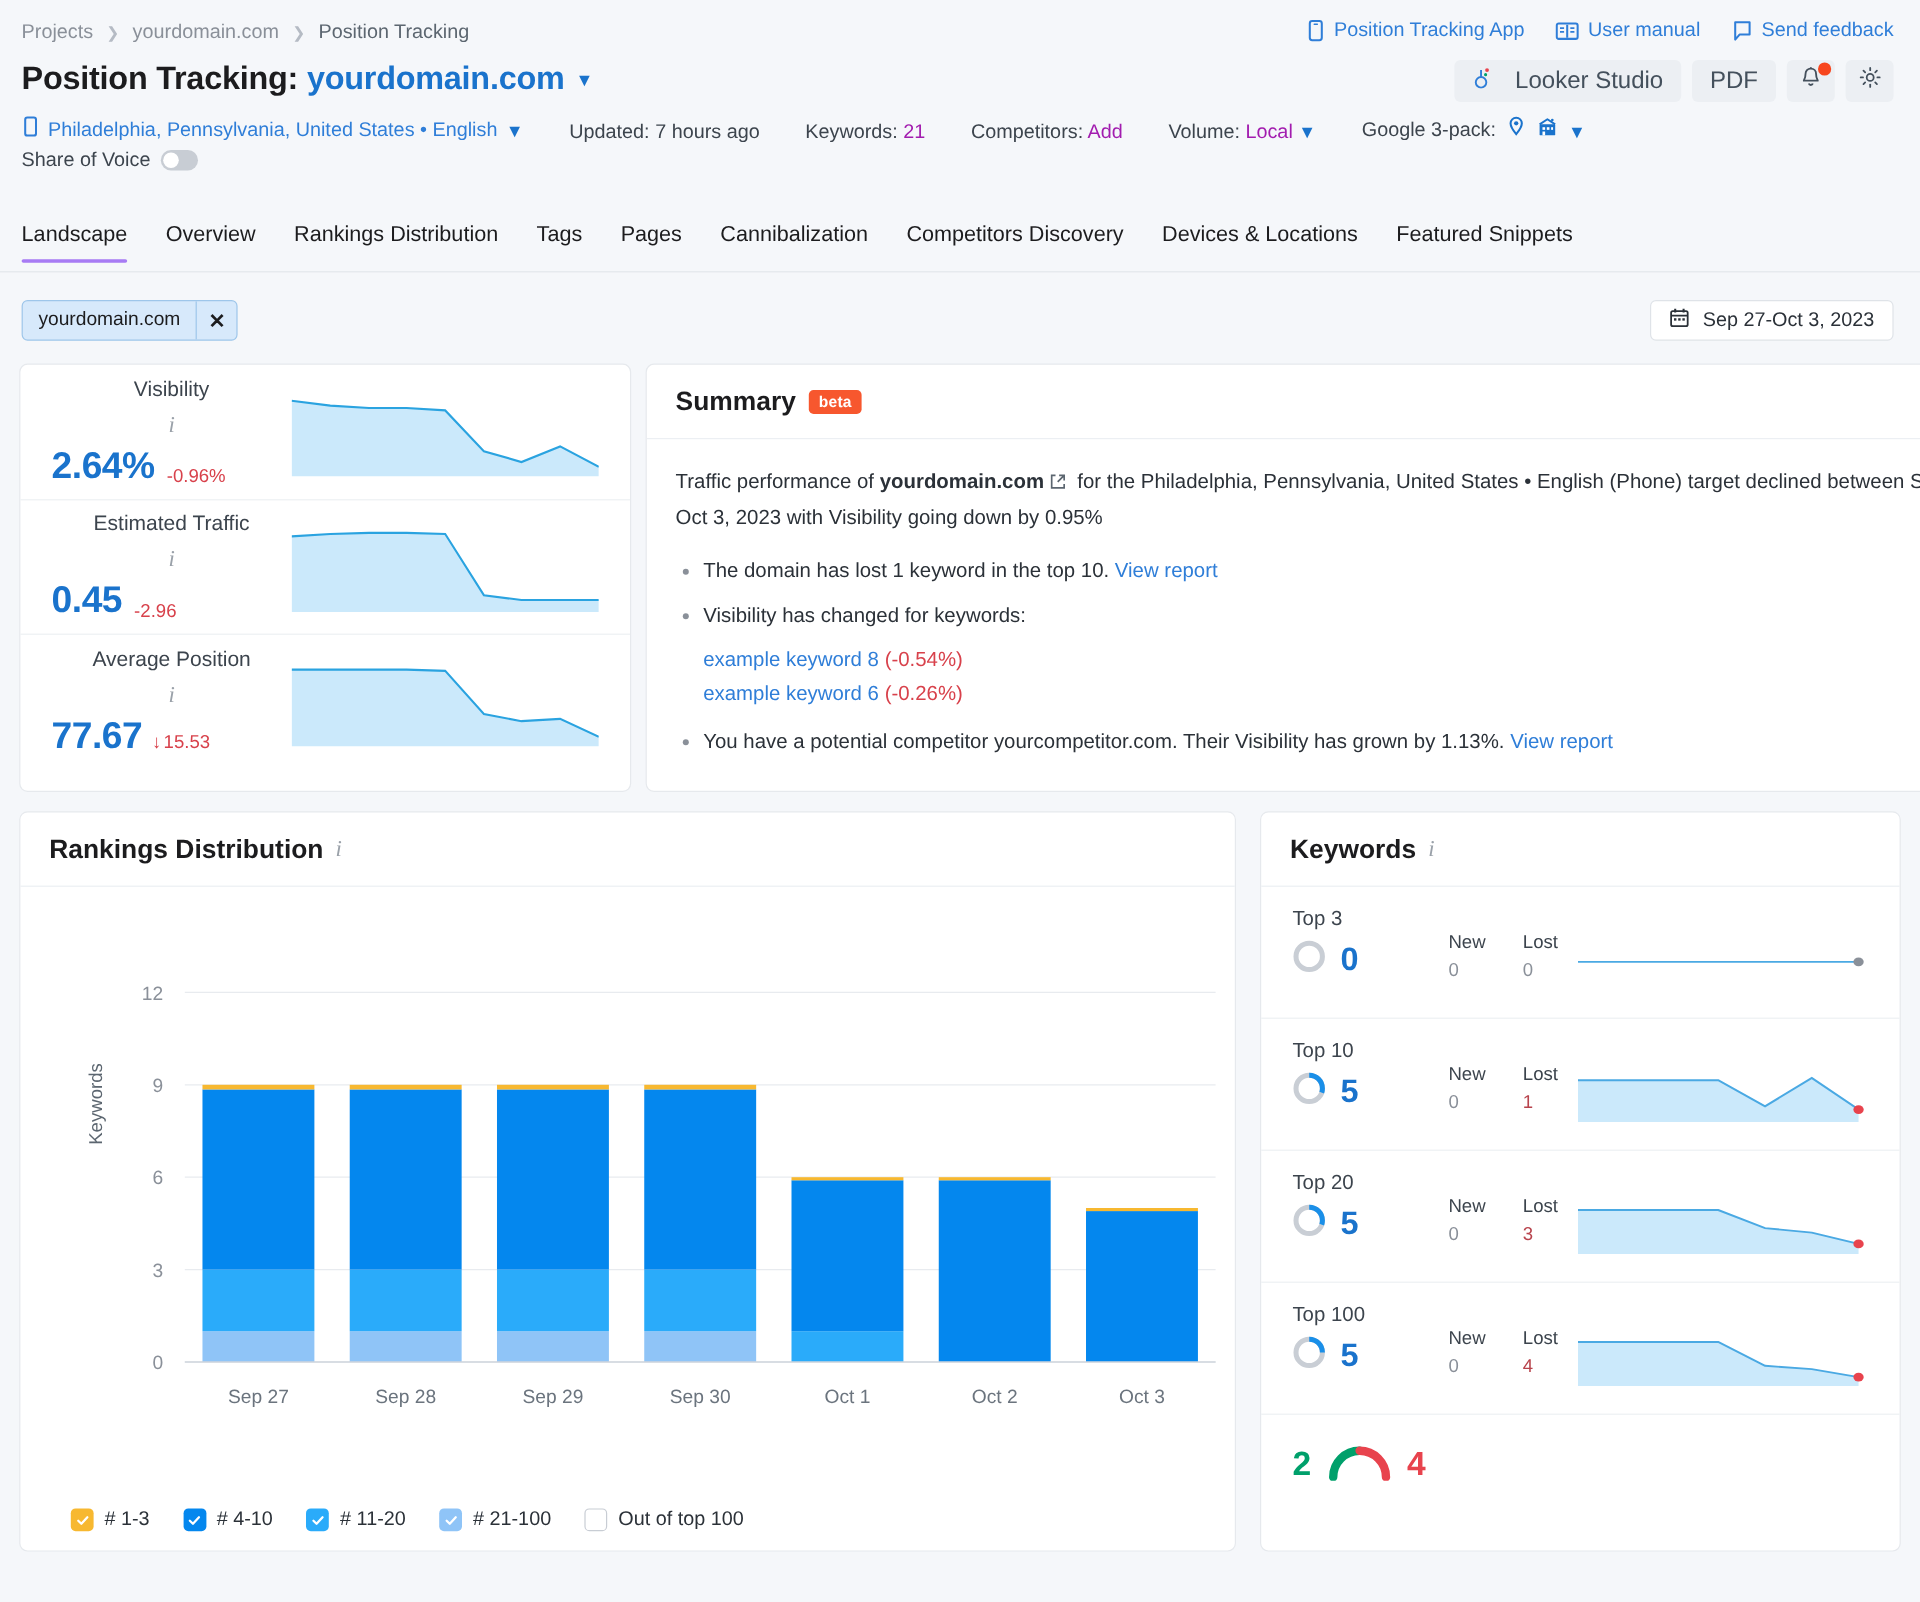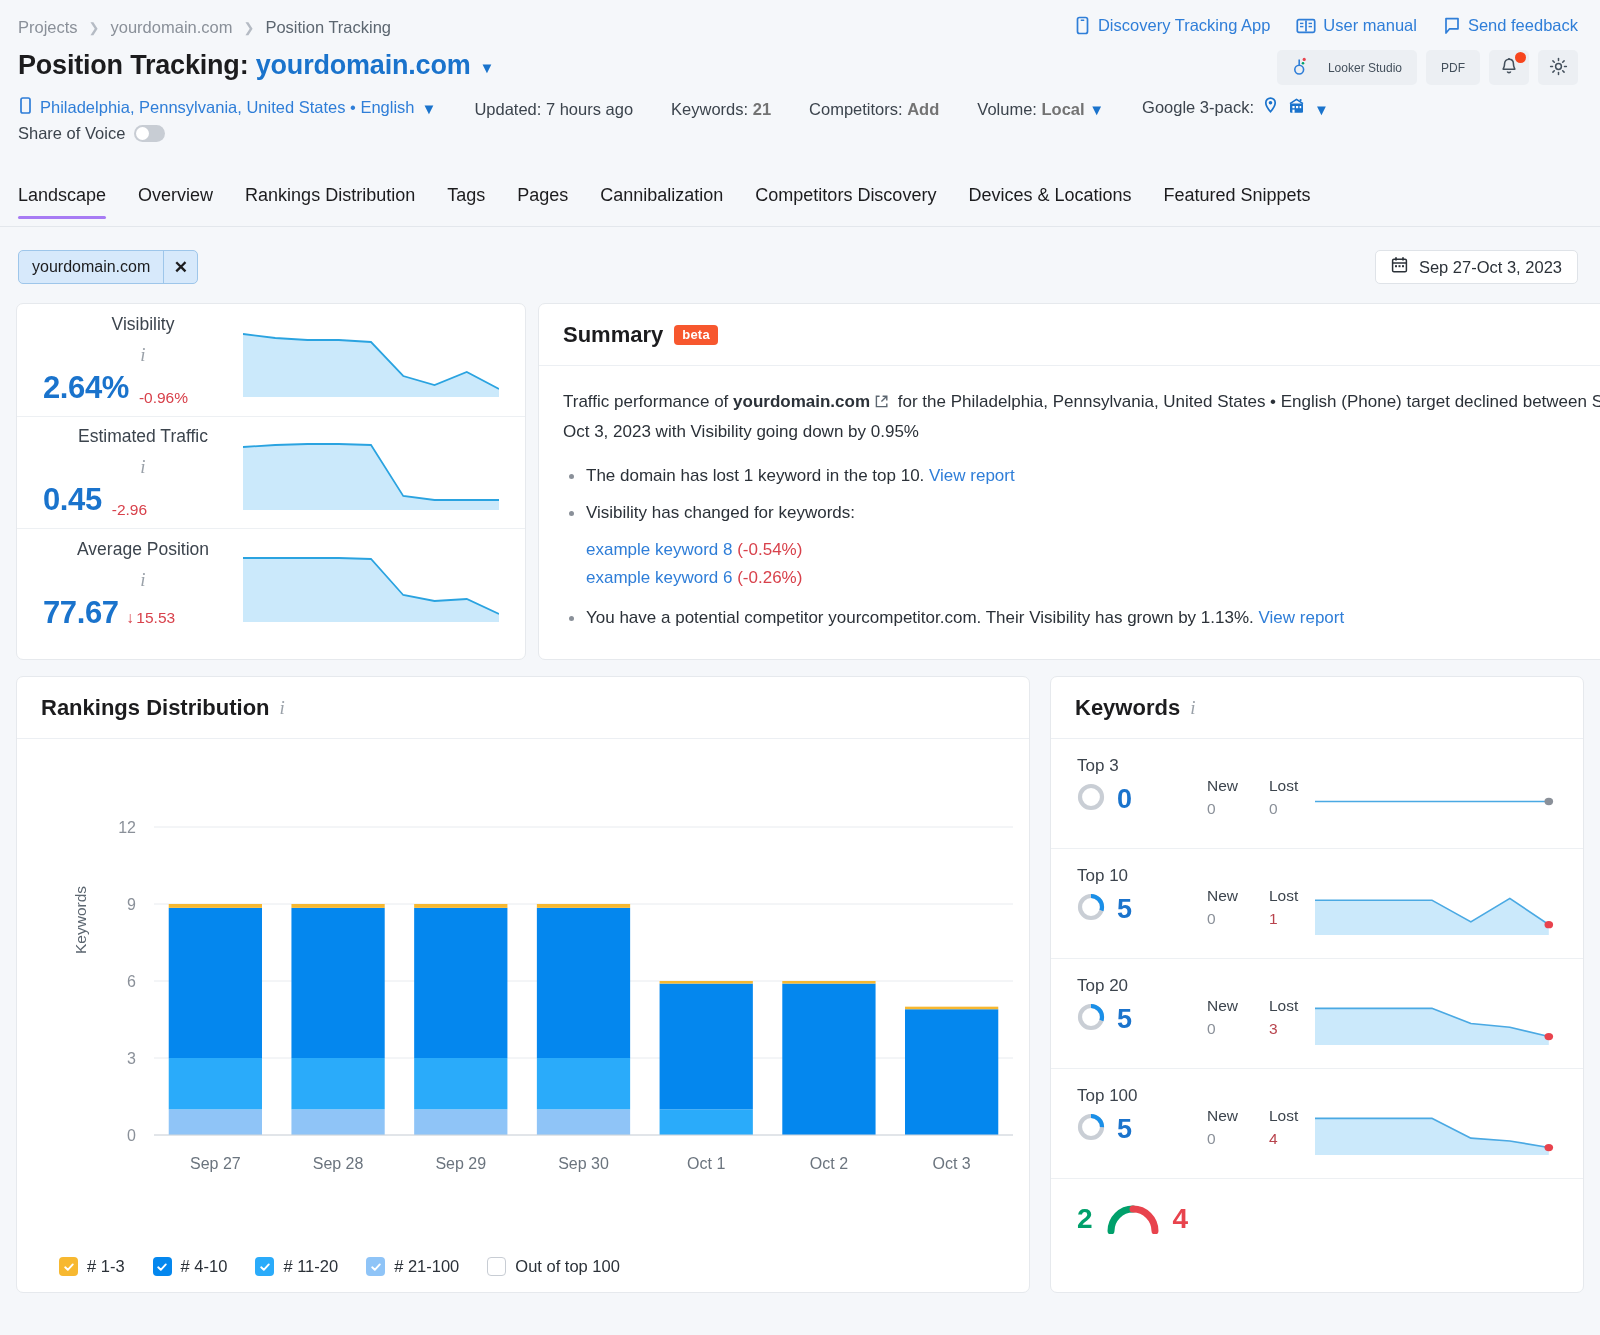--- a/index.html
+++ b/index.html
@@ -28,30 +28,30 @@
   
   .title-row { position:absolute; left:18px; top:50px; display:flex; align-items:center; gap:9px; }
   .title { font-size:27px; font-weight:bold; color:#1c1c1e; letter-spacing:-.2px; }
   .title .dom { color:#1a73cc; }
   .caret { color:#1a73cc; font-size:15px; line-height:1; margin-top:4px; }
 
   
   .actions { position:absolute; right:22px; top:50px; display:flex; align-items:center; gap:9px; }
   .btn { background:#eceff3; border:none; border-radius:5px; height:35px;
          display:flex; align-items:center; gap:20px; padding:0 15px;
-         font-size:12px; color:#44505c; font-family:inherit; cursor:pointer; }
+         font-size:20px; color:#44505c; font-family:inherit; cursor:pointer; }
   .btn.icon-only { width:40px; padding:0; justify-content:center; position:relative; }
   .dot-badge { position:absolute; top:2px; right:3px; width:11px; height:11px; border-radius:50%;
                background:#f7451d; }
 
   
   .meta { position:absolute; left:18px; top:96px; display:flex; align-items:flex-end; gap:0; font-size:16.5px; }
   .meta .loc { display:flex; align-items:center; gap:7px; color:#2f7ed8; }
   .meta .grp { color:#3c444d; margin-left:38px; white-space:nowrap; }
-  .meta .grp a, .meta .grp .lk { color:#737373;font-weight:bold; }
+  .meta .grp a, .meta .grp .lk { color:#a21caf; }
   .sov { position:absolute; left:18px; top:124px; display:flex; align-items:center; gap:9px;
          font-size:16.5px; color:#3c444d; }
   .toggle { width:31px; height:17px; border-radius:9px; background:#c8cdd4; position:relative; cursor:pointer; }
   .toggle::after { content:""; position:absolute; left:2px; top:2px; width:13px; height:13px;
                    border-radius:50%; background:#fff; }
 
   
   .tabs { position:absolute; left:0; top:185px; width:1600px; height:42px;
           border-bottom:1px solid #e3e7ec; display:flex; align-items:flex-start;
           padding-left:18px; gap:0; }
@@ -156,21 +156,21 @@
 </div>
 
 <div class="toplinks">
   <a class="tl" href="#">
     <span>
       <svg width="17" height="19" viewBox="0 0 17 19">
           <rect x="3.5" y="1.5" width="10" height="16" rx="2" fill="none" stroke="#2f7ed8" stroke-width="1.7"></rect>
           <rect x="6.6" y="3.6" width="3.8" height="1.3" rx=".6" fill="#2f7ed8"></rect>
         </svg>
     </span>
-    <span>Discovery Tracking App</span>
+    <span>Position Tracking App</span>
   </a>
   <a class="tl" href="#">
     <span>
       <svg width="20" height="18" viewBox="0 0 20 18">
           <rect x="1.3" y="2.6" width="17.4" height="12.8" rx="1.6" fill="none" stroke="#2f7ed8" stroke-width="1.7"></rect>
           <line x1="10" y1="3.6" x2="10" y2="14.4" stroke="#2f7ed8" stroke-width="1.7"></line>
           <line x1="4" y1="6.4" x2="7.4" y2="6.4" stroke="#2f7ed8" stroke-width="1.4"></line>
           <line x1="12.6" y1="6.4" x2="16" y2="6.4" stroke="#2f7ed8" stroke-width="1.4"></line>
           <line x1="4" y1="9.6" x2="7.4" y2="9.6" stroke="#2f7ed8" stroke-width="1.4"></line>
           <line x1="12.6" y1="9.6" x2="16" y2="9.6" stroke="#2f7ed8" stroke-width="1.4"></line>

